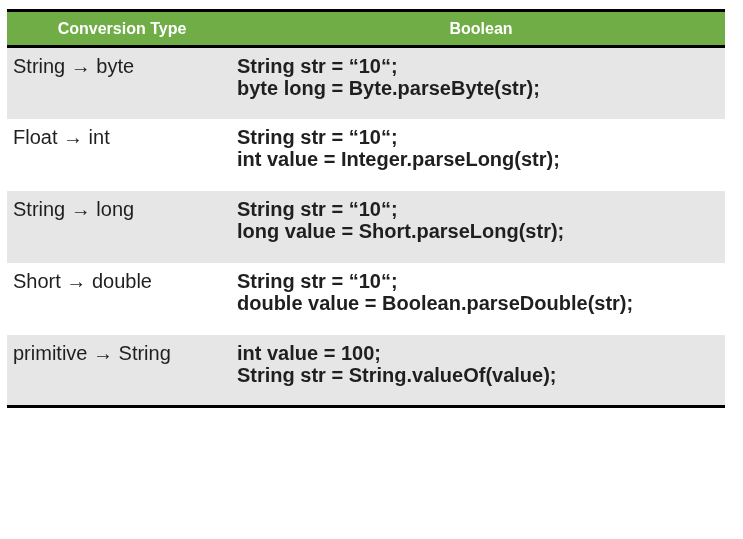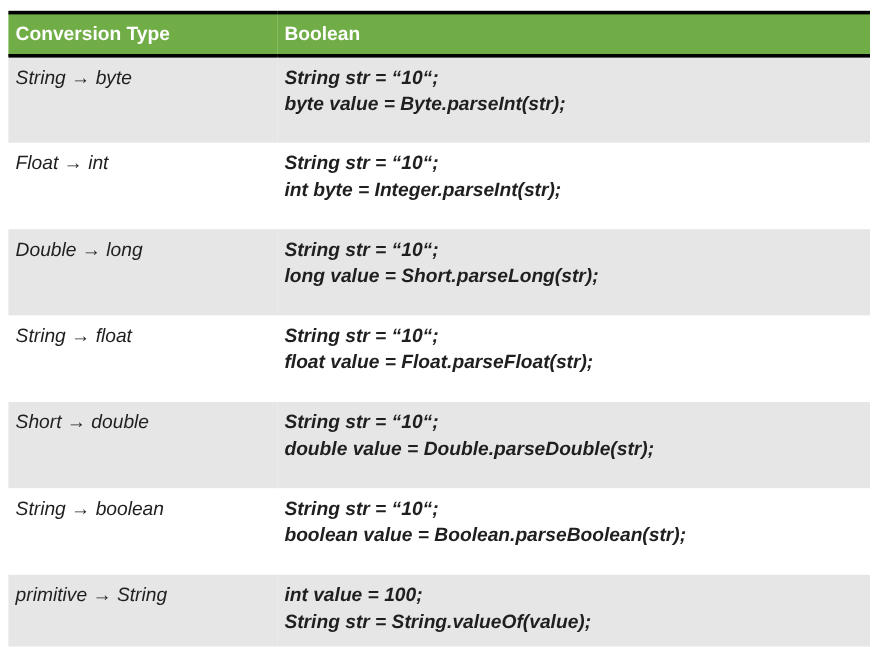--- a/index.html
+++ b/index.html
@@ -30,33 +30,32 @@
     border-top:3px solid var(--border);
     border-bottom:3px solid var(--border);
   }
   col.c-type{width:224px;}
   col.c-examples{width:494px;}
   thead th{
     background:var(--header-bg);
     color:var(--header-text);
     font-size:16px;
     font-weight:700;
-    text-align:left;
+    text-align:center;
     height:36px;
     padding:0 0 0 6px;
     vertical-align:middle;
     border-bottom:3px solid var(--border);
   }
   tbody td{
     height:72px;
     vertical-align:top;
     padding:7px 4px 6px 6px;
     color:var(--text);
-    font-size:16px;
-    font-style:italic;
+    font-size:20px;
   }
   tbody tr{background:var(--row-bg);}
   tbody tr:nth-child(odd){background:var(--band-bg);}
   .type-label{
     font-weight:400;
     line-height:22px;
     white-space:nowrap;
   }
   .code-line{
     font-weight:700;
@@ -79,66 +78,48 @@
         <th>Boolean</th>
       </tr>
     </thead>
     <tbody>
       <tr>
         <td>
             <div class="type-label">String → byte</div>
           </td>
         <td>
           <div class="code-line">String str = “10“;</div>
-          <div class="code-line">byte value = Byte.parseInt(str);</div>
+          <div class="code-line">byte long = Byte.parseByte(str);</div>
         </td>
       </tr>
       <tr>
         <td>
             <div class="type-label">Float → int</div>
           </td>
         <td>
           <div class="code-line">String str = “10“;</div>
-          <div class="code-line">int byte = Integer.parseInt(str);</div>
+          <div class="code-line">int value = Integer.parseLong(str);</div>
         </td>
       </tr>
       <tr>
         <td>
-            <div class="type-label">Double → long</div>
+            <div class="type-label">String → long</div>
           </td>
         <td>
           <div class="code-line">String str = “10“;</div>
           <div class="code-line">long value = Short.parseLong(str);</div>
         </td>
       </tr>
       <tr>
         <td>
-            <div class="type-label">String → float</div>
-          </td>
-        <td>
-          <div class="code-line">String str = “10“;</div>
-          <div class="code-line">float value = Float.parseFloat(str);</div>
-        </td>
-      </tr>
-      <tr>
-        <td>
             <div class="type-label">Short → double</div>
           </td>
         <td>
           <div class="code-line">String str = “10“;</div>
-          <div class="code-line">double value = Double.parseDouble(str);</div>
-        </td>
-      </tr>
-      <tr>
-        <td>
-            <div class="type-label">String → boolean</div>
-          </td>
-        <td>
-          <div class="code-line">String str = “10“;</div>
-          <div class="code-line">boolean value = Boolean.parseBoolean(str);</div>
+          <div class="code-line">double value = Boolean.parseDouble(str);</div>
         </td>
       </tr>
       <tr>
         <td>
             <div class="type-label">primitive → String</div>
           </td>
         <td>
           <div class="code-line">int value = 100;</div>
           <div class="code-line">String str = String.valueOf(value);</div>
         </td>

